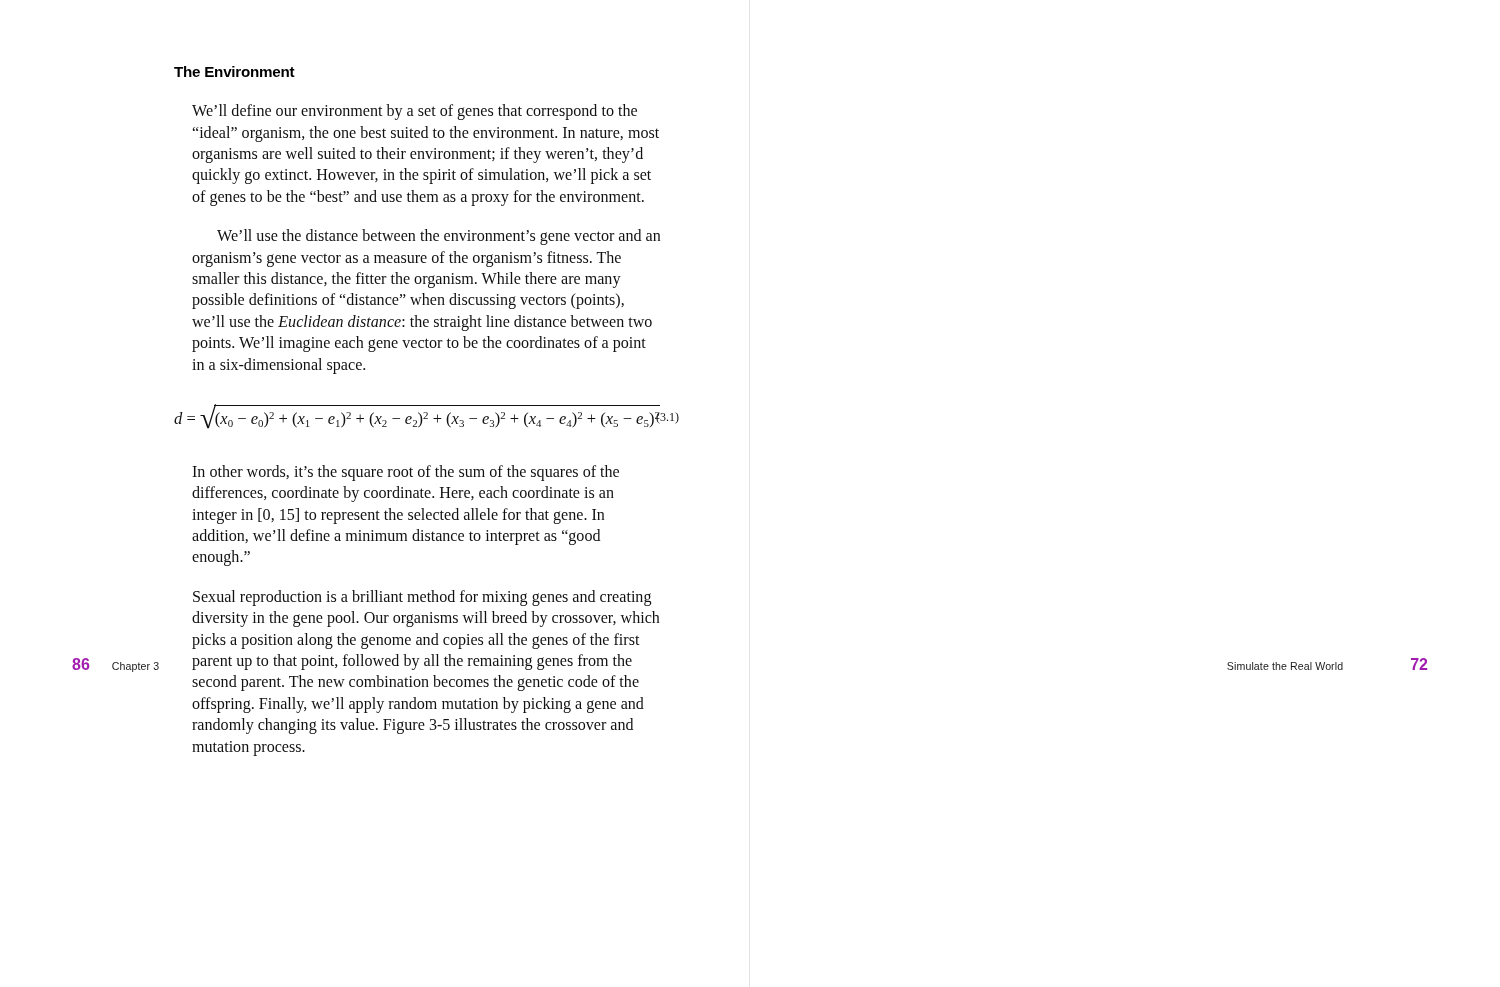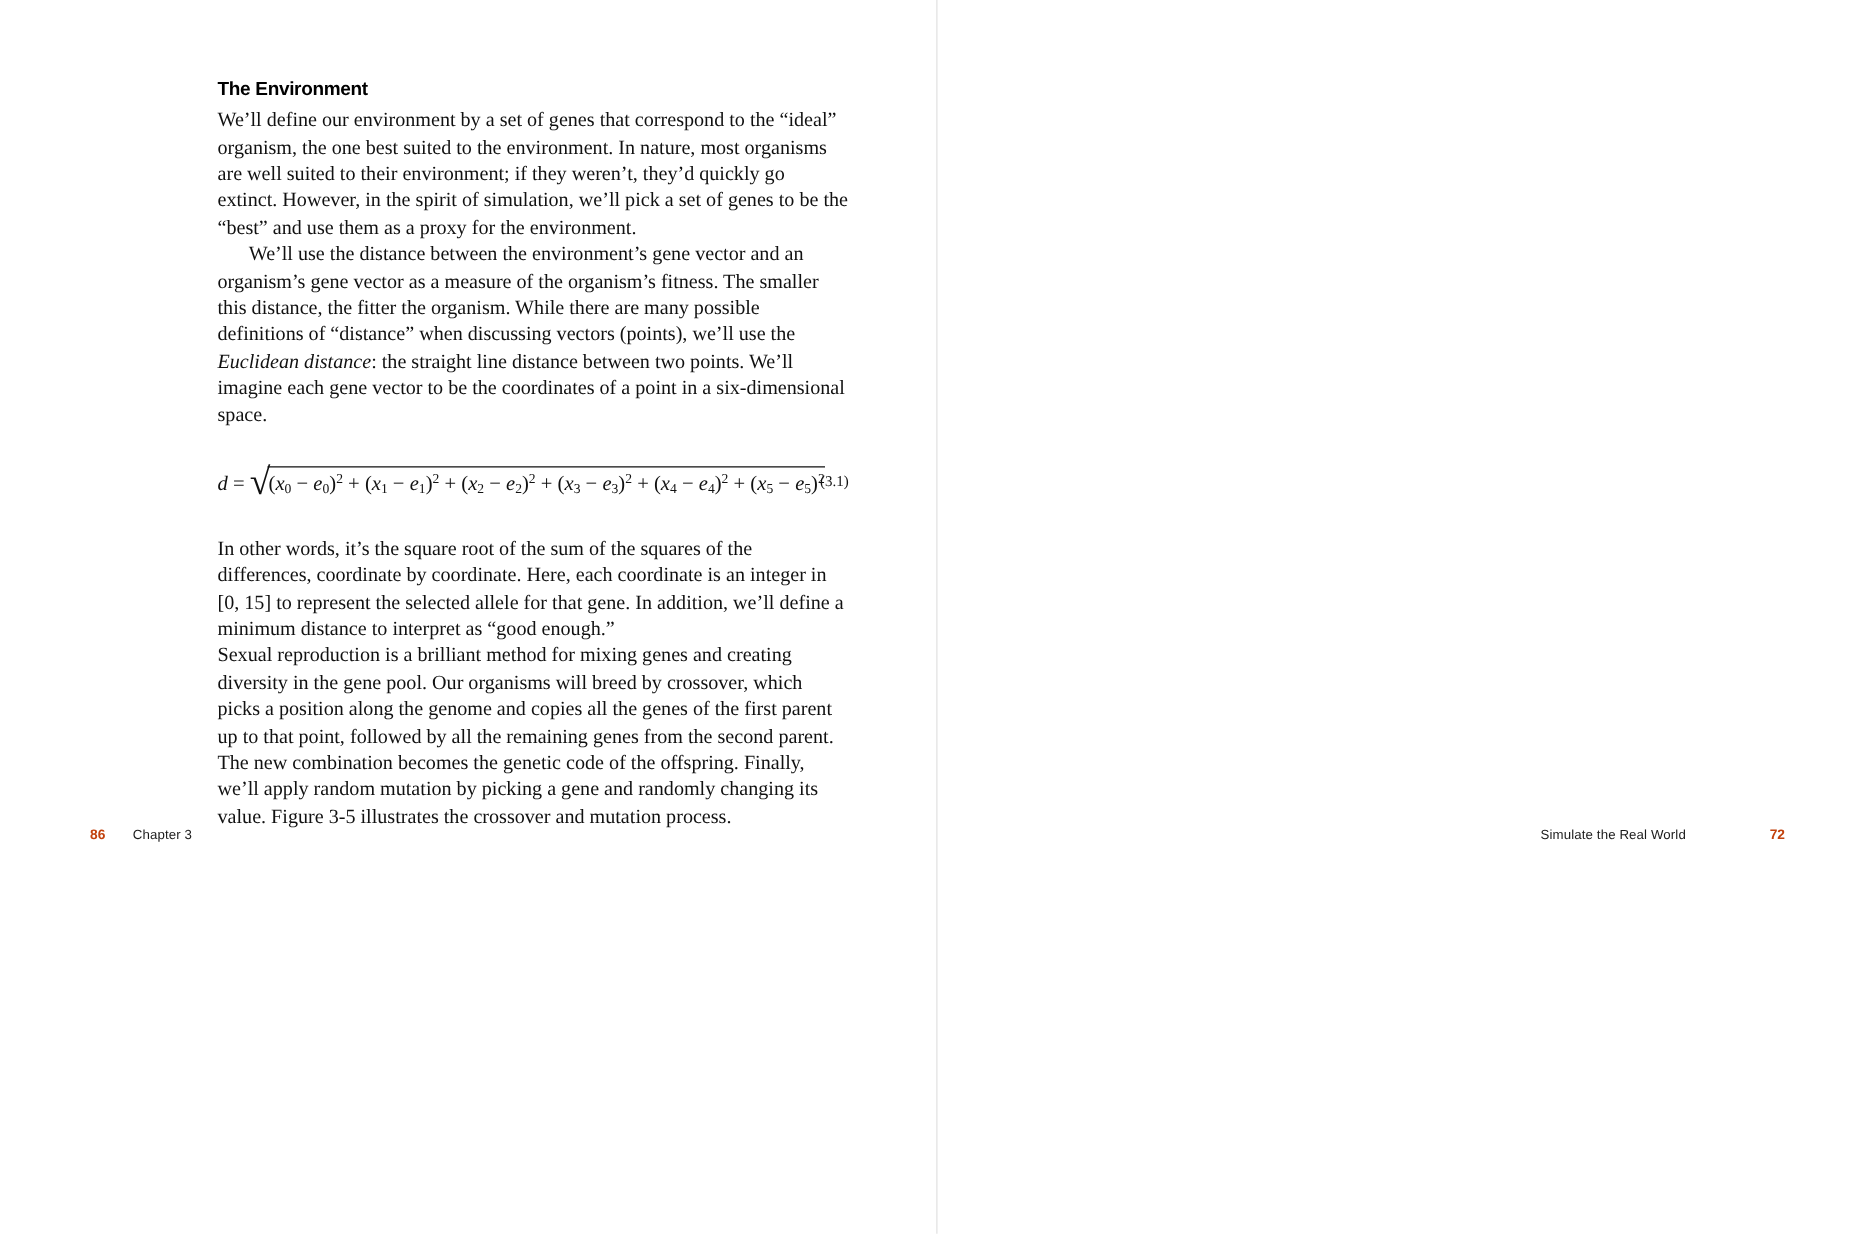--- a/index.html
+++ b/index.html
@@ -43,21 +43,21 @@
   h2.head {
     font-family: "Liberation Sans", sans-serif;
     font-weight: bold;
     font-size: 15.2px;
     letter-spacing: -0.25px;
     margin: 0 0 4px 0;
     color: #000;
   }
   h2.head.second { margin-top: 21px; }
 
-  p { margin: 0; }
+  p { margin: 18px; }
   p.indent { text-indent: 25px; }
   .ital { font-style: italic; }
 
   
   .eq-block {
     position: relative;
     margin: 26px 0 20px 0;
     height: 40px;
   }
   .eq-body {
@@ -96,22 +96,22 @@
     font-family: "Liberation Sans", sans-serif;
     font-size: 10.6px;
     color: #1a1a1a;
     display: flex;
     align-items: baseline;
   }
   .footer-left  { left: 72px; }
   .footer-right { right: 72px; gap: 45px; }
   .folio {
     font-weight: bold;
-    font-size: 11px;
-    color: #c2410c;
+    font-size: 16px;
+    color: #a21caf;
   }
   .footer-left .folio  { margin-right: 22px; }
   .footer-right .folio { margin-left: 22px; }
   .runhead { letter-spacing: 0.1px; }
 </style>
 </head>
 <body>
 
 <div class="spread">
 

